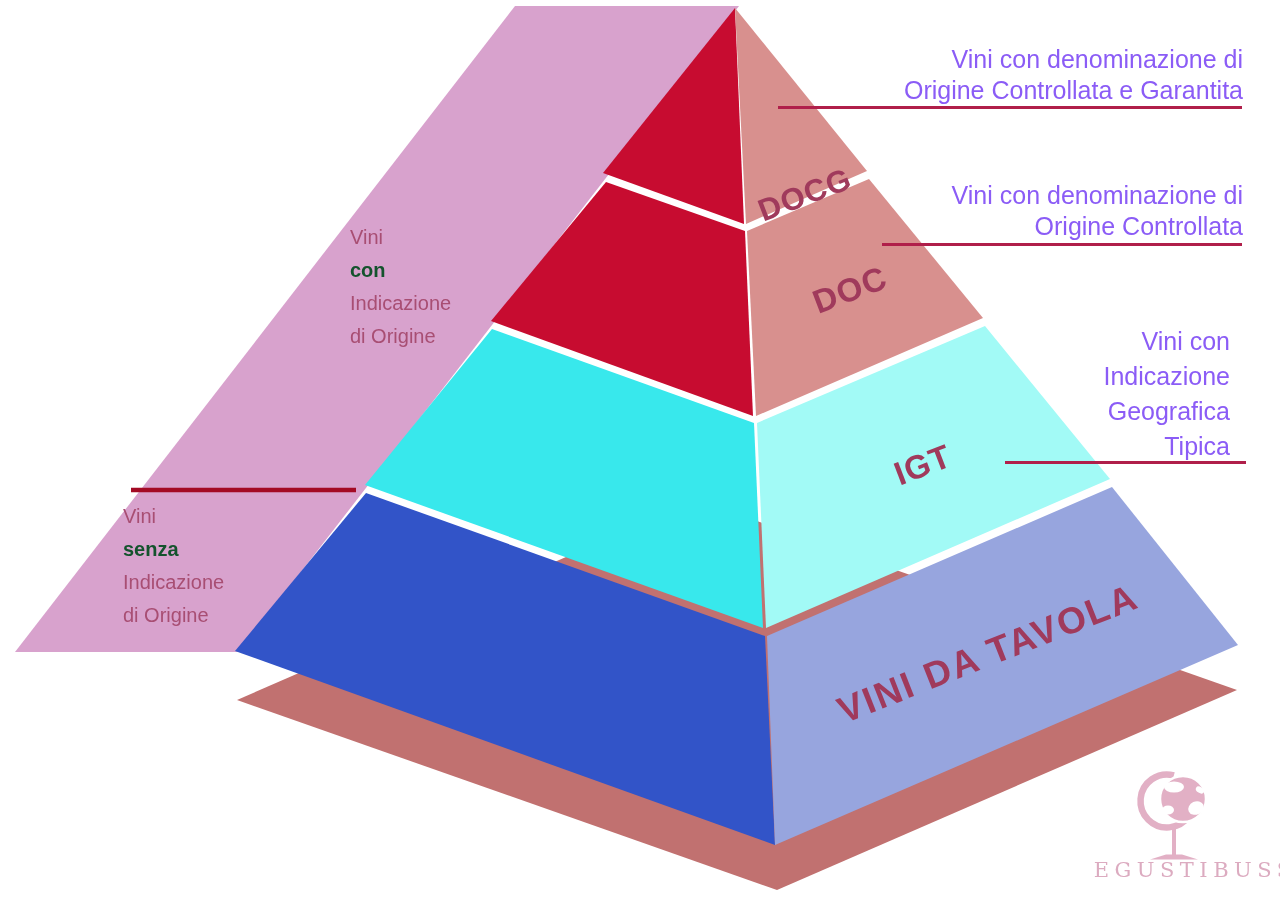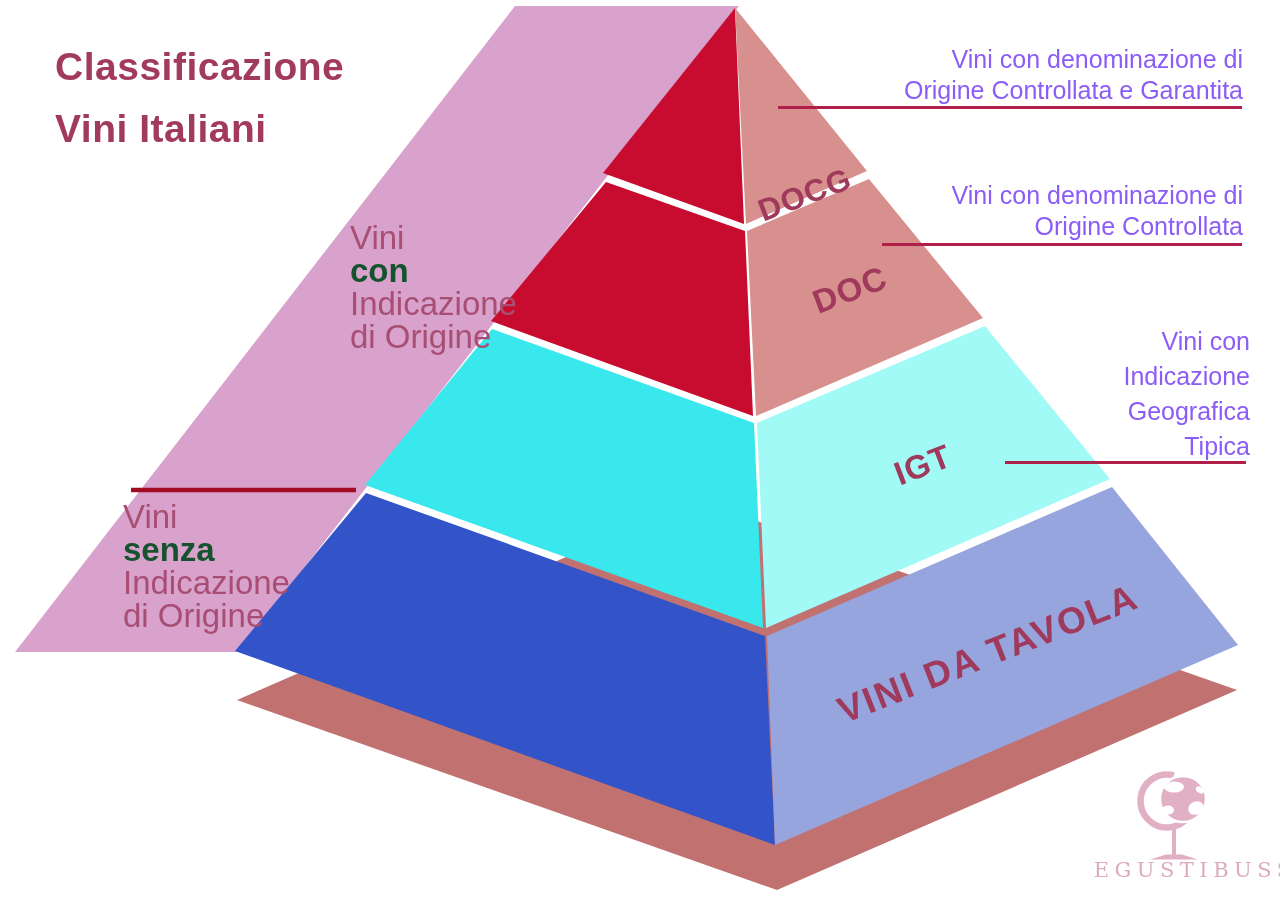--- a/index.html
+++ b/index.html
@@ -13,22 +13,22 @@
     position:absolute;left:55px;top:36px;
     font-size:39px;font-weight:bold;color:#a23a60;
     line-height:1.58;white-space:pre-line;letter-spacing:.5px;
   }
   .rlabel{
     position:absolute;text-align:right;
     font-size:25px;color:#8b5cf6;line-height:31px;white-space:pre-line;
   }
   #rl-docg{top:44px;right:37px;}
   #rl-doc{top:180px;right:37px;}
-  #rl-igt{top:324px;right:30px;line-height:35px;}
-  .llabel{position:absolute;font-size:33px;color:#a84e73;line-height:33px;}
+  #rl-igt{top:324px;right:50px;line-height:35px;}
+  .llabel{position:absolute;font-size:20px;color:#a84e73;line-height:33px;}
   .llabel span,.llabel strong{display:block;white-space:pre-line;}
   .llabel strong{color:#14532d;font-weight:bold;}
   #ll-con{left:350px;top:221px;}
   #ll-senza{left:123px;top:500px;}
   .facelabel{
     font-family:"Liberation Sans",sans-serif;
     font-weight:bold;fill:#a03a5c;
   }
   .brandname{
     font-family:"DejaVu Serif","Liberation Serif",serif;
@@ -61,22 +61,20 @@
     <text class="facelabel" x="805" y="205" font-size="31" letter-spacing="1" text-anchor="middle" transform="rotate(-21 805 195)">DOCG</text>
     <text class="facelabel" x="850" y="301" font-size="33" letter-spacing="1" text-anchor="middle" transform="rotate(-21 850 290)">DOC</text>
     <text class="facelabel" x="923" y="476" font-size="33" letter-spacing="1" text-anchor="middle" transform="rotate(-21 923 465)">IGT</text>
     <text class="facelabel" x="988" y="666" font-size="37" letter-spacing="2" text-anchor="middle" transform="rotate(-21.5 988 654)">VINI DA TAVOLA</text>
 
     <line x1="778" y1="107.5" x2="1242" y2="107.5" stroke-width="3" stroke="#b01f4a"></line>
     <line x1="882" y1="244.5" x2="1242" y2="244.5" stroke-width="3" stroke="#b01f4a"></line>
     <line x1="1005" y1="462.5" x2="1246" y2="462.5" stroke-width="3" stroke="#b01f4a"></line>
   </svg>
 
-  <div class="page-title">Classificazione
-Vini Italiani</div>
 
   <div class="rlabel" id="rl-docg">Vini con denominazione di
 Origine Controllata e Garantita</div>
   <div class="rlabel" id="rl-doc">Vini con denominazione di
 Origine Controllata</div>
   <div class="rlabel" id="rl-igt">Vini con
 Indicazione
 Geografica
 Tipica</div>
 

